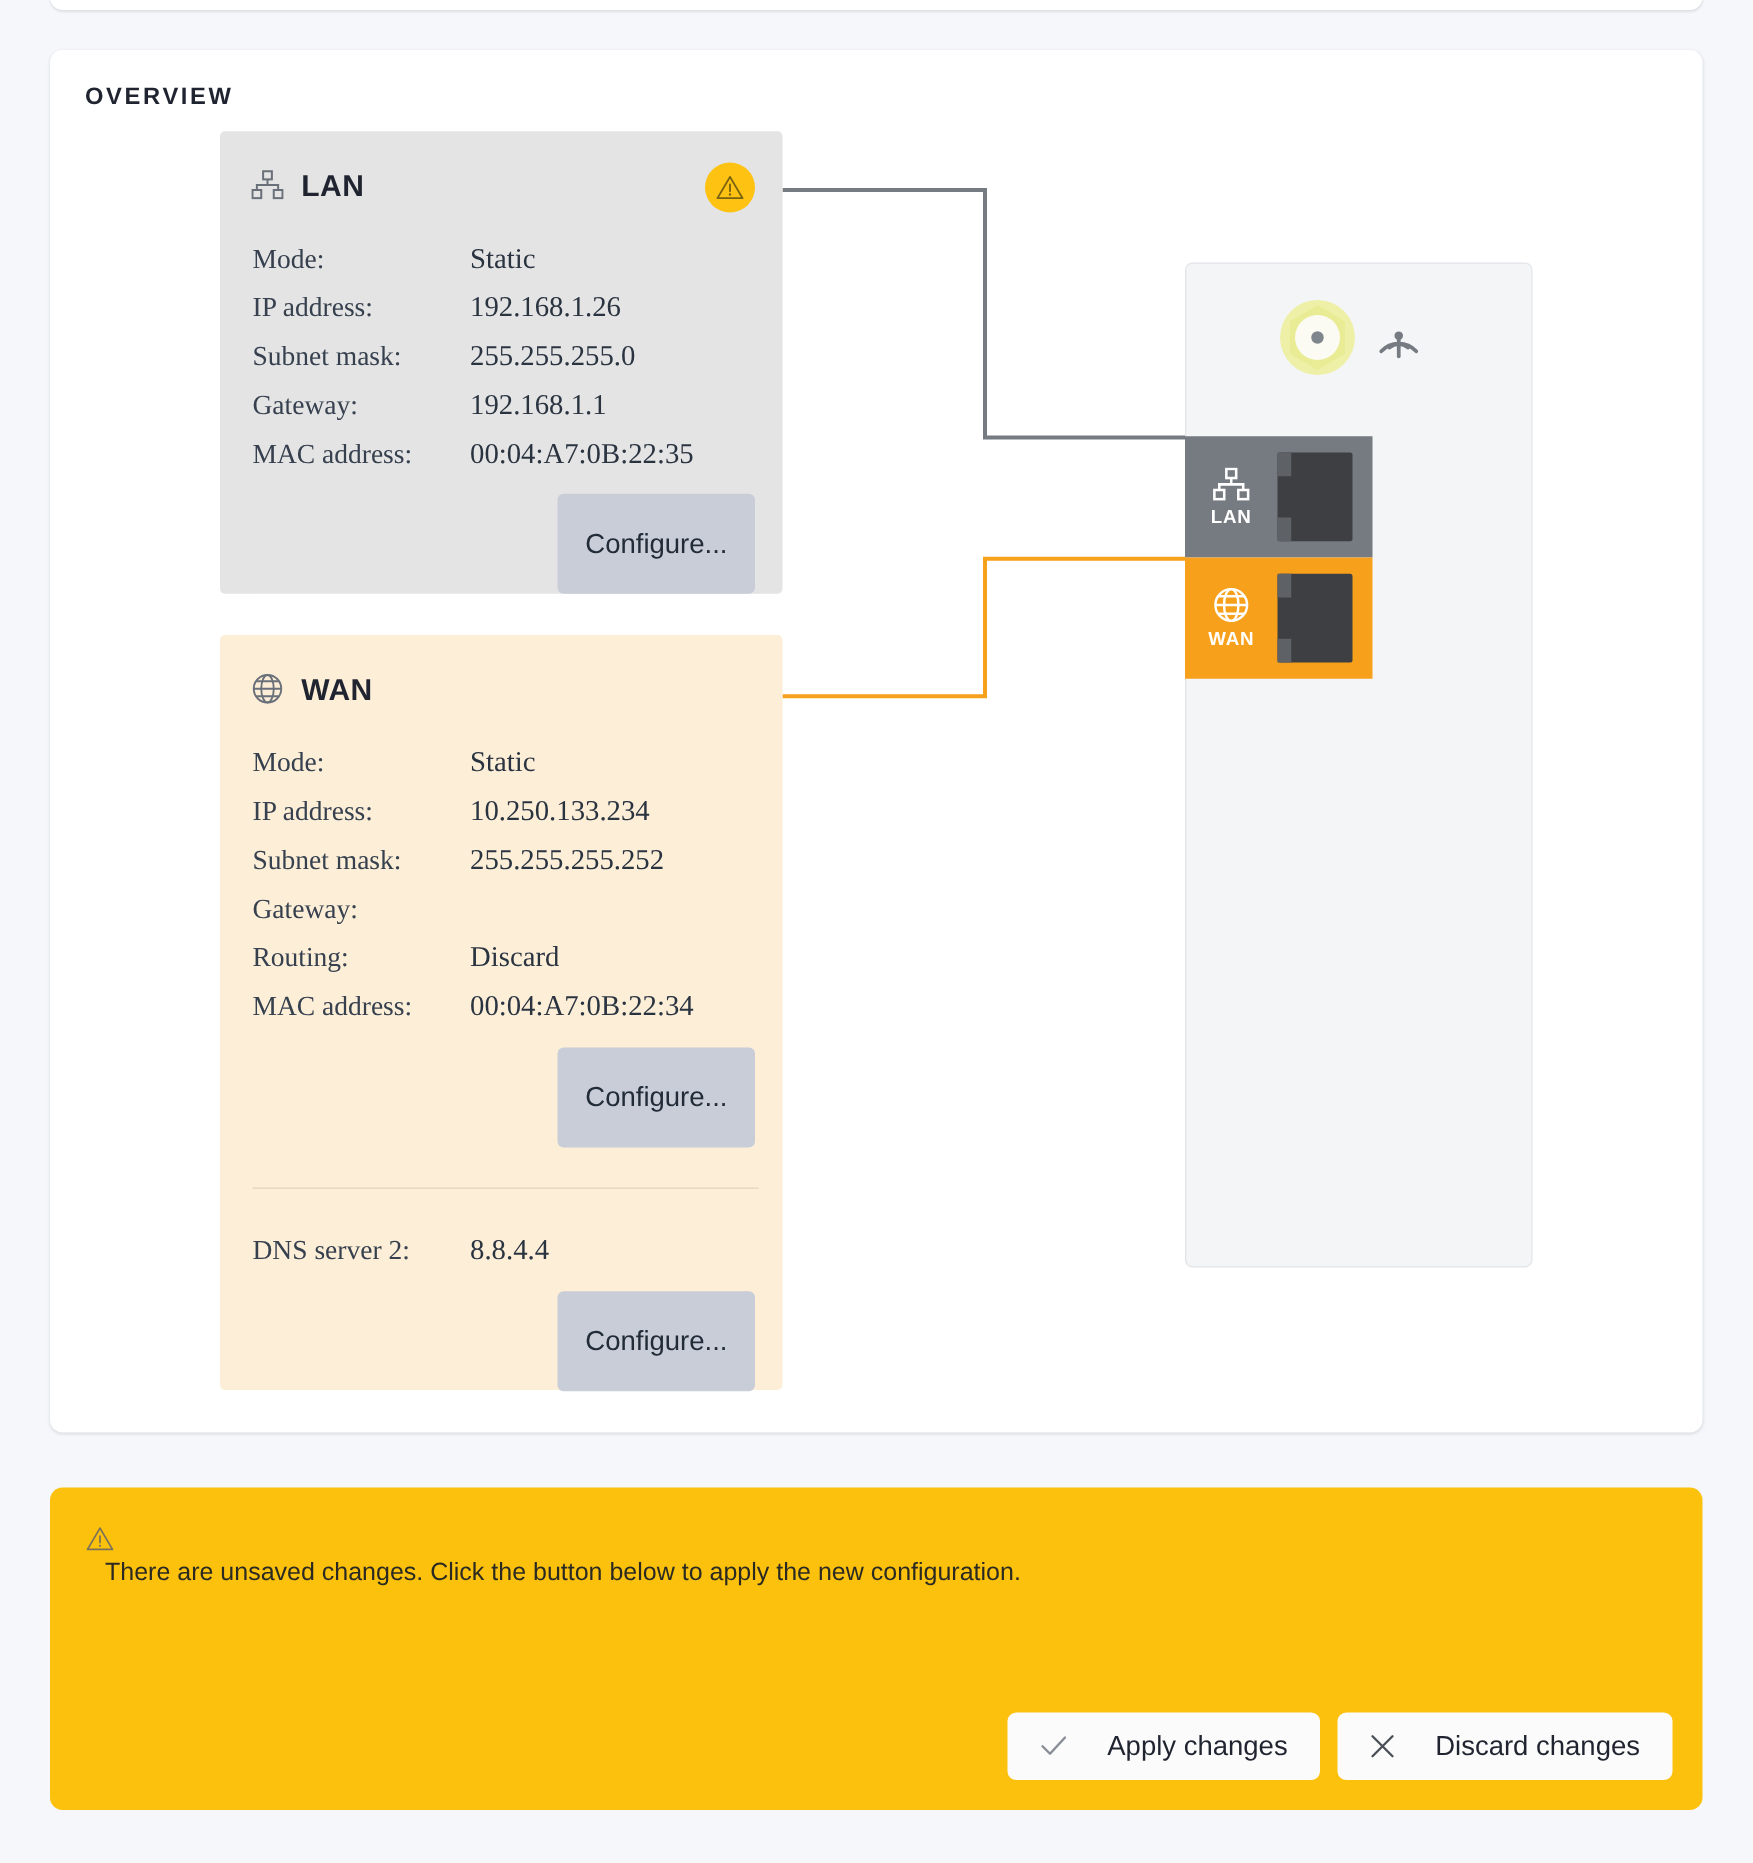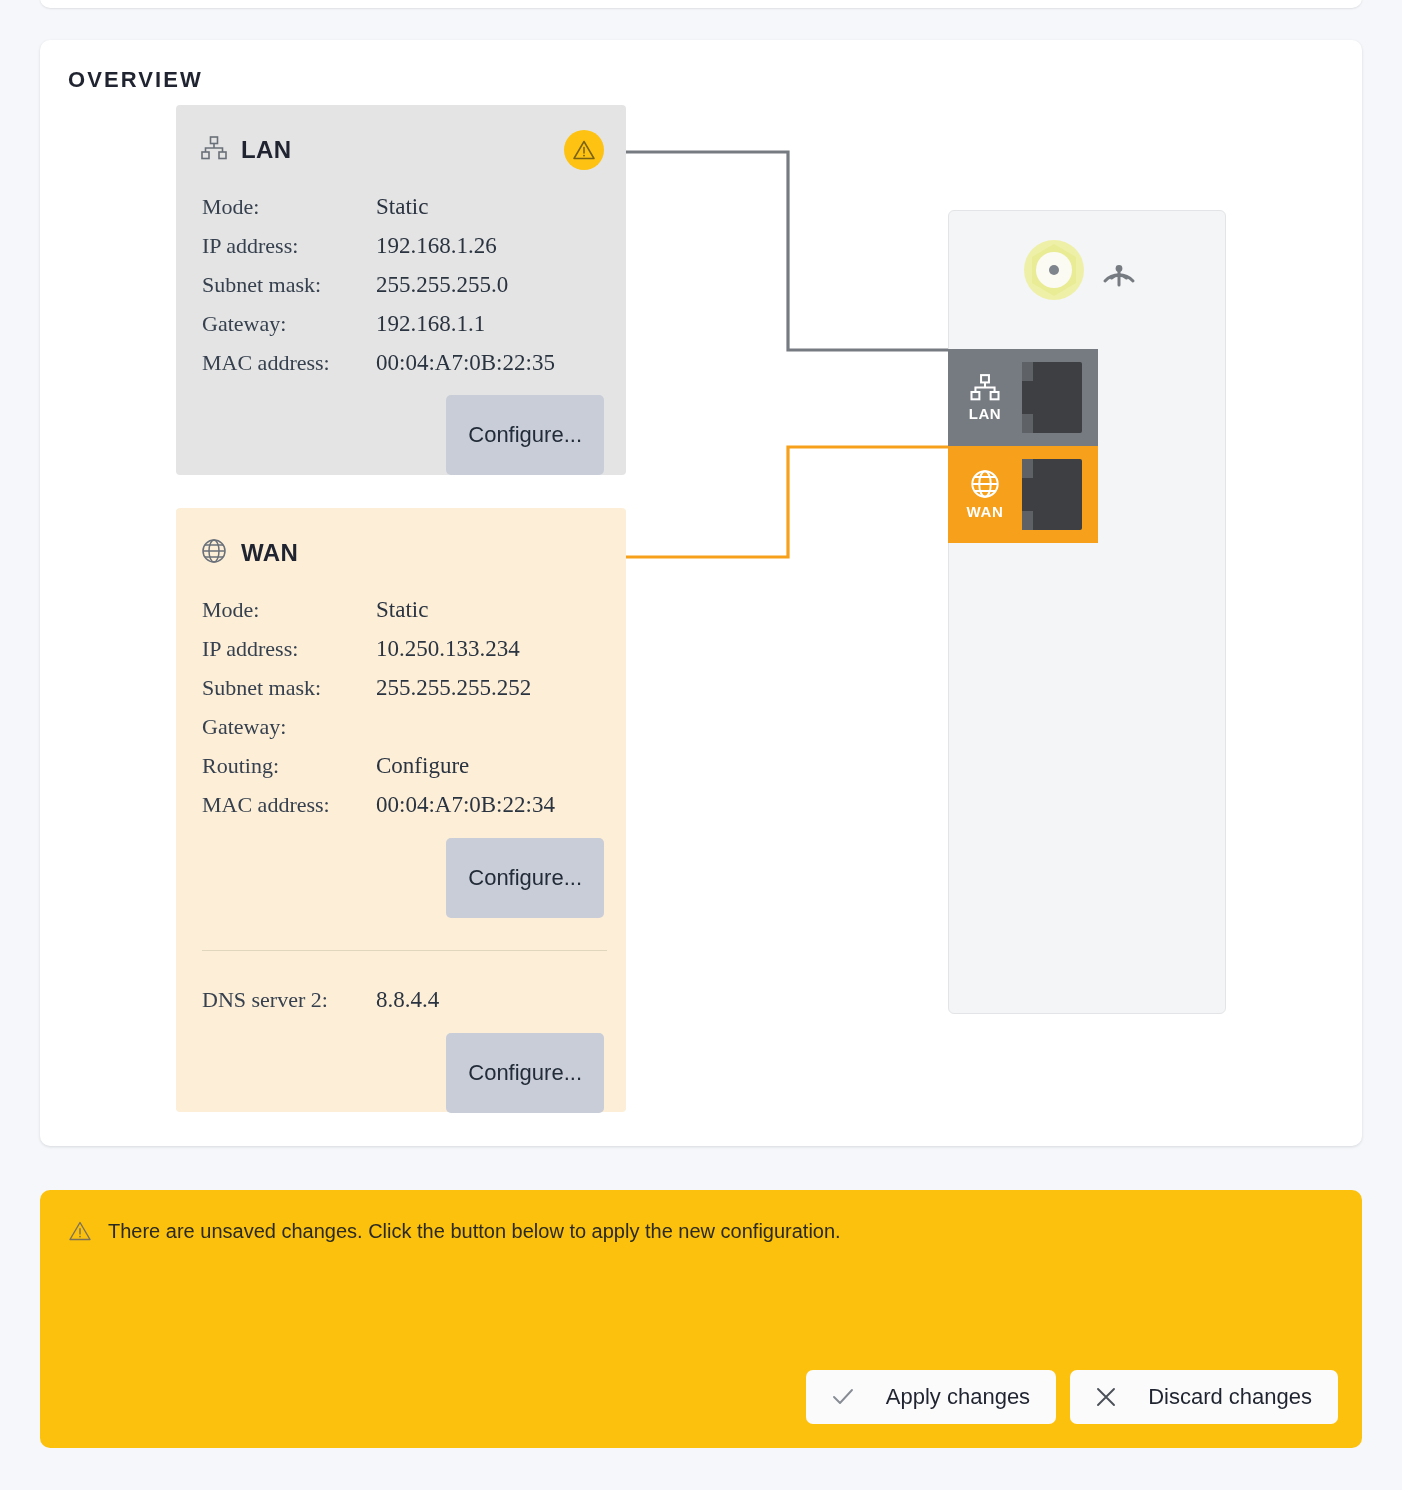--- a/index.html
+++ b/index.html
@@ -19,21 +19,21 @@
   }
 
   
   .card {
     position: absolute; left: 40px; top: 40px; width: 1322px; height: 1106px;
     background: #ffffff; border-radius: 10px;
     box-shadow: 0 1px 3px rgba(16,24,40,0.13);
   }
   .card-title {
     position: absolute; left: 28px; top: 27px;
-    font-size: 22px; font-weight: 700; letter-spacing: 2.1px;
+    font-size: 19px; font-weight: 700; letter-spacing: 2.1px;
     color: #1f2430;
   }
 
   
   .wires { position: absolute; left: 0; top: 0; width: 1322px; height: 1106px; }
 
   
   .panel { position: absolute; padding: 0; }
   .panel-lan {
     left: 136px; top: 65px; width: 450px; height: 370px;
@@ -110,21 +110,21 @@
     content: ""; position: absolute; left: 0; bottom: 0; width: 11px; height: 19px;
     background: #5e6267;
   }
 
   
   .banner {
     position: absolute; left: 40px; top: 1190px; width: 1322px; height: 258px;
     background: #fcc10d; border-radius: 10px;
   }
   .banner-line1 {
-    position: absolute; left: 28px; top: 30px; display: flex; align-items: flex-start;
+    position: absolute; left: 28px; top: 30px; display: flex; align-items: flex-start; flex-direction: column;
   }
   .banner-line1 .txt {
     font-size: 20px; color: #2a2a22; margin-left: 16px; line-height: 1.1;
   }
   .banner-para {
     position: absolute; left: 28px; top: 92px; width: 1272px;
     font-size: 20px; color: #2a2a22; line-height: 1.62;
   }
   .banner-actions {
     position: absolute; right: 24px; bottom: 24px; display: flex; gap: 14px;
@@ -225,21 +225,21 @@
         <div class="row">
           <span class="lbl">Subnet mask:</span>
           <span class="val">255.255.255.252</span>
         </div>
         <div class="row">
           <span class="lbl">Gateway:</span>
           <span class="val"></span>
         </div>
         <div class="row">
           <span class="lbl">Routing:</span>
-          <span class="val">Configure</span>
+          <span class="val">Discard</span>
         </div>
         <div class="row">
           <span class="lbl">MAC address:</span>
           <span class="val">00:04:A7:0B:22:34</span>
         </div>
       </div>
 
       <div class="cfg-wrap" style="left:26px; right:22px; top:330px;">
         <button class="cfg-btn">Configure...</button>
       </div>

